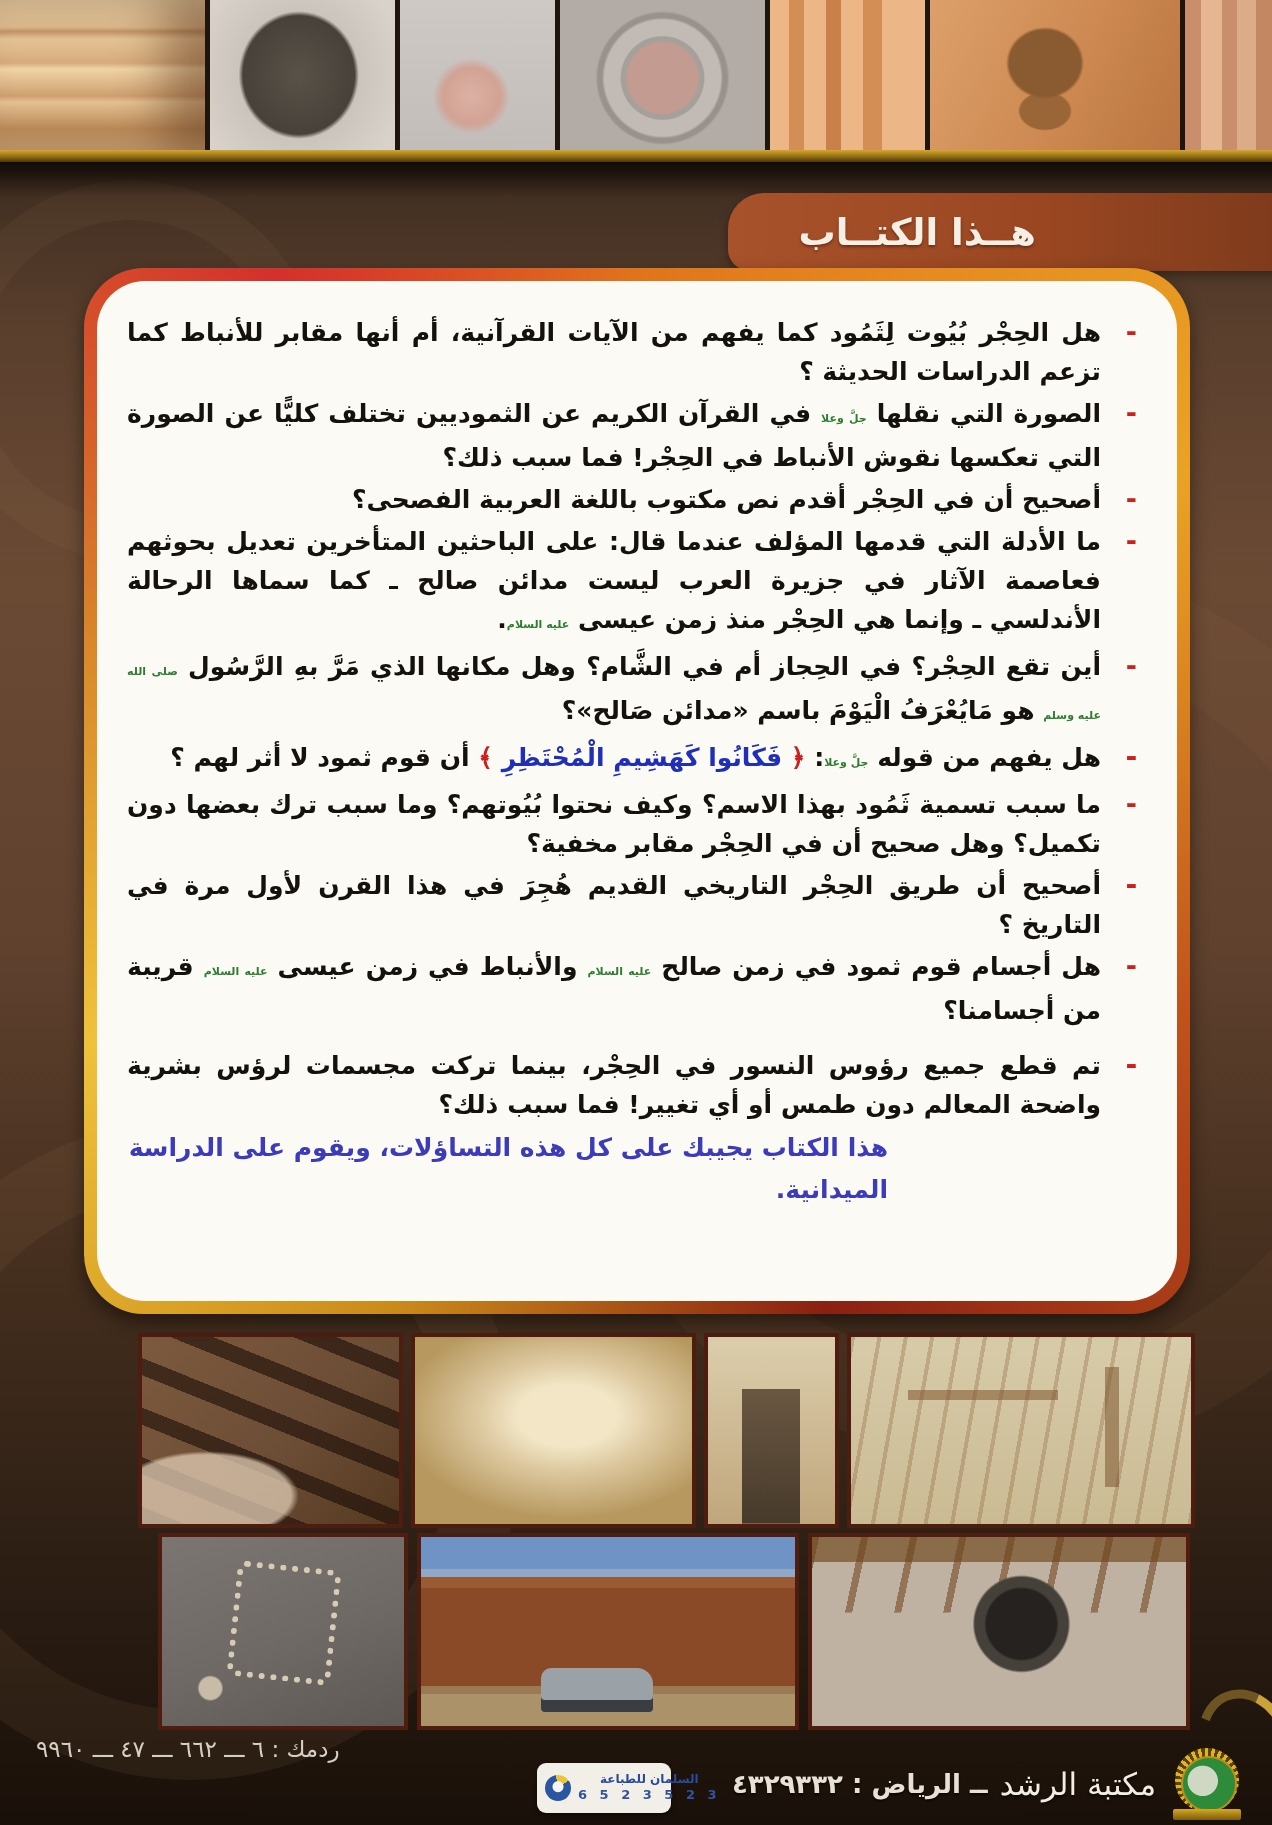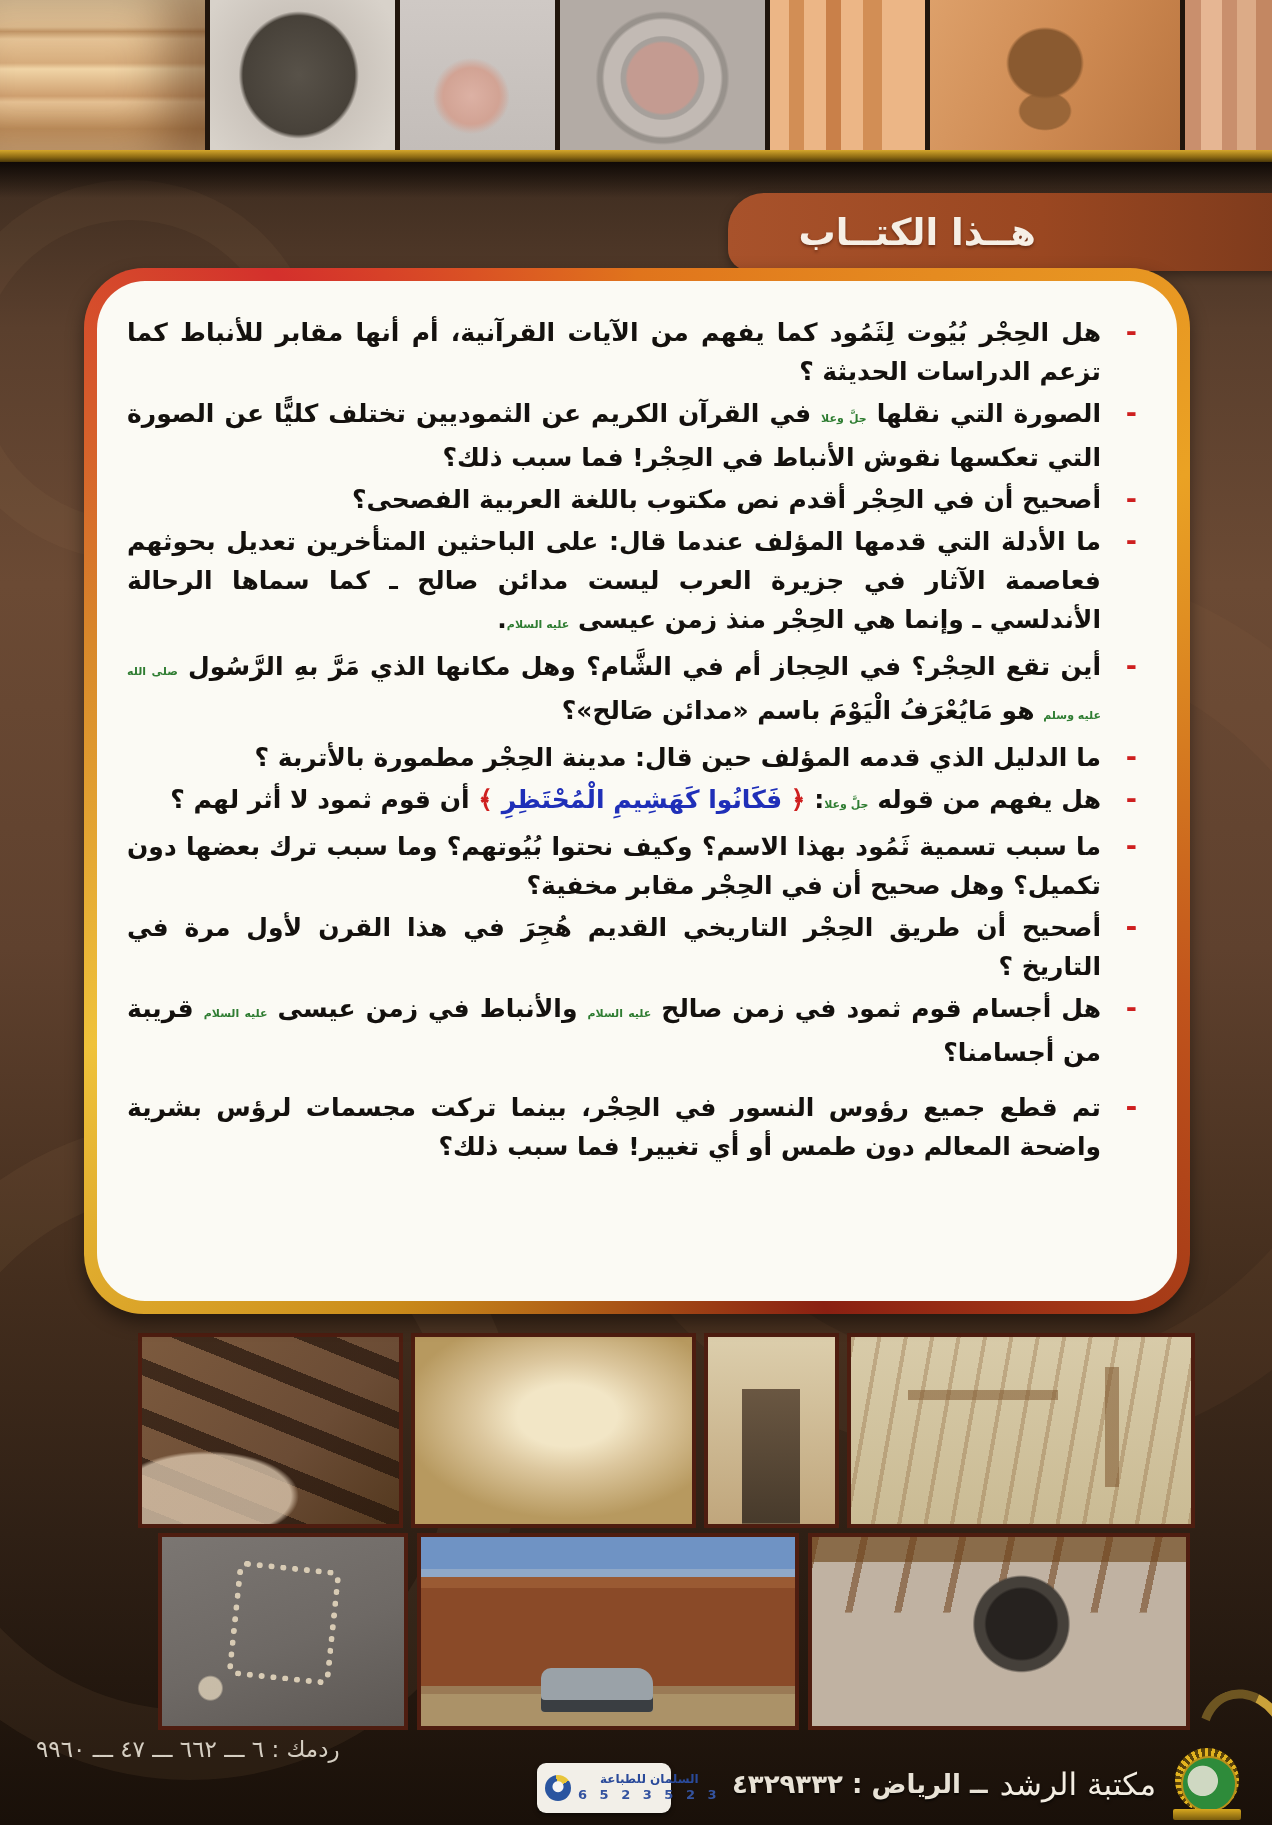--- a/index.html
+++ b/index.html
@@ -150,29 +150,30 @@
 </div>
 
 <div class="box-wrap">
   <div class="box">
     <div>
         <div class="bullet"><span class="dash">-</span><span>هل الحِجْر بُيُوت لِثَمُود كما يفهم من الآيات القرآنية، أم أنها مقابر للأنباط كما تزعم الدراسات الحديثة ؟</span></div>
         <div class="bullet"><span class="dash">-</span><span>الصورة التي نقلها </span><span class="hn">جلَّ وعلا</span><span> في القرآن الكريم عن الثموديين تختلف كليًّا عن الصورة التي تعكسها نقوش الأنباط في الحِجْر! فما سبب ذلك؟</span></div>
         <div class="bullet"><span class="dash">-</span><span>أصحيح أن في الحِجْر أقدم نص مكتوب باللغة العربية الفصحى؟</span></div>
         <div class="bullet"><span class="dash">-</span><span>ما الأدلة التي قدمها المؤلف عندما قال: على الباحثين المتأخرين تعديل بحوثهم فعاصمة الآثار في جزيرة العرب ليست مدائن صالح ـ كما سماها الرحالة الأندلسي ـ وإنما هي الحِجْر منذ زمن عيسى </span><span class="hn">عليه السلام</span><span>.</span></div>
         <div class="bullet"><span class="dash">-</span><span>أين تقع الحِجْر؟ في الحِجاز أم في الشَّام؟ وهل مكانها الذي مَرَّ بهِ الرَّسُول </span><span class="hn">صلى الله عليه وسلم</span><span> هو مَايُعْرَفُ الْيَوْمَ باسم «مدائن صَالح»؟</span></div>
-        <div class="bullet"><span class="dash">-</span><span>ما الدليل الذي قدمه المؤلف حين قال: مدينة الحِجْر مطمورة بالأتربة ؟</span></div>
+        <div class="bullet"><span class="dash">-</span></div>
         <div class="bullet"><span class="dash">-</span><span>هل يفهم من قوله </span><span class="hn">جلَّ وعلا</span><span>: </span><span class="qb">﴿ </span><span class="qt">فَكَانُوا كَهَشِيمِ الْمُحْتَظِرِ</span><span class="qb"> ﴾</span><span> أن قوم ثمود لا أثر لهم ؟</span></div>
         <div class="bullet"><span class="dash">-</span><span>ما سبب تسمية ثَمُود بهذا الاسم؟ وكيف نحتوا بُيُوتهم؟ وما سبب ترك بعضها دون تكميل؟ وهل صحيح أن في الحِجْر مقابر مخفية؟</span></div>
         <div class="bullet"><span class="dash">-</span></div>
         <div class="bullet"><span class="dash">-</span><span>أصحيح أن طريق الحِجْر التاريخي القديم هُجِرَ في هذا القرن لأول مرة في التاريخ ؟</span></div>
         <div class="bullet"><span class="dash">-</span><span>هل أجسام قوم ثمود في زمن صالح </span><span class="hn">عليه السلام</span><span> والأنباط في زمن عيسى </span><span class="hn">عليه السلام</span><span> قريبة من أجسامنا؟</span></div>
         <div class="bullet"><span class="dash">-</span></div>
         <div class="bullet"><span class="dash">-</span><span>تم قطع جميع رؤوس النسور في الحِجْر، بينما تركت مجسمات لرؤس بشرية واضحة المعالم دون طمس أو أي تغيير! فما سبب ذلك؟</span></div>
       </div>
+    <div class="closing">هذا الكتاب يجيبك على كل هذه التساؤلات، ويقوم على الدراسة الميدانية.</div>
   </div>
 </div>
 
 <div class="row1">
   <div class="ph bp1"></div>
   <div class="ph bp2"></div>
   <div class="ph bp3"></div>
   <div class="ph bp4"></div>
 </div>
 <div class="row2">

